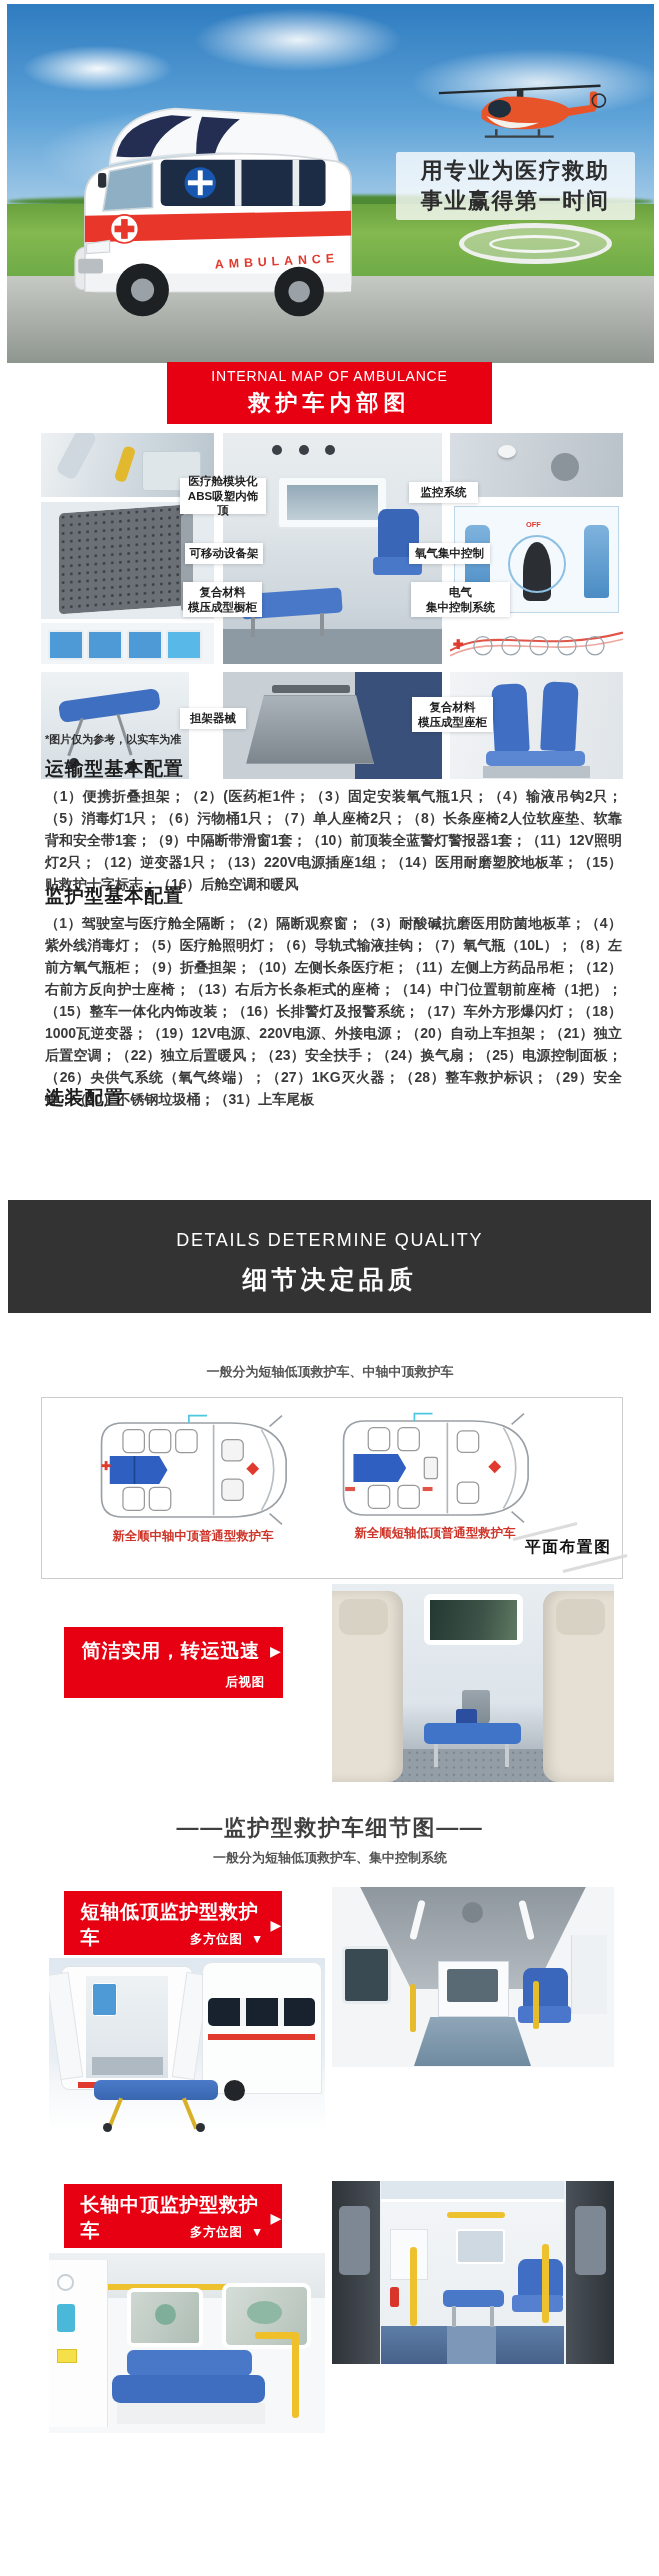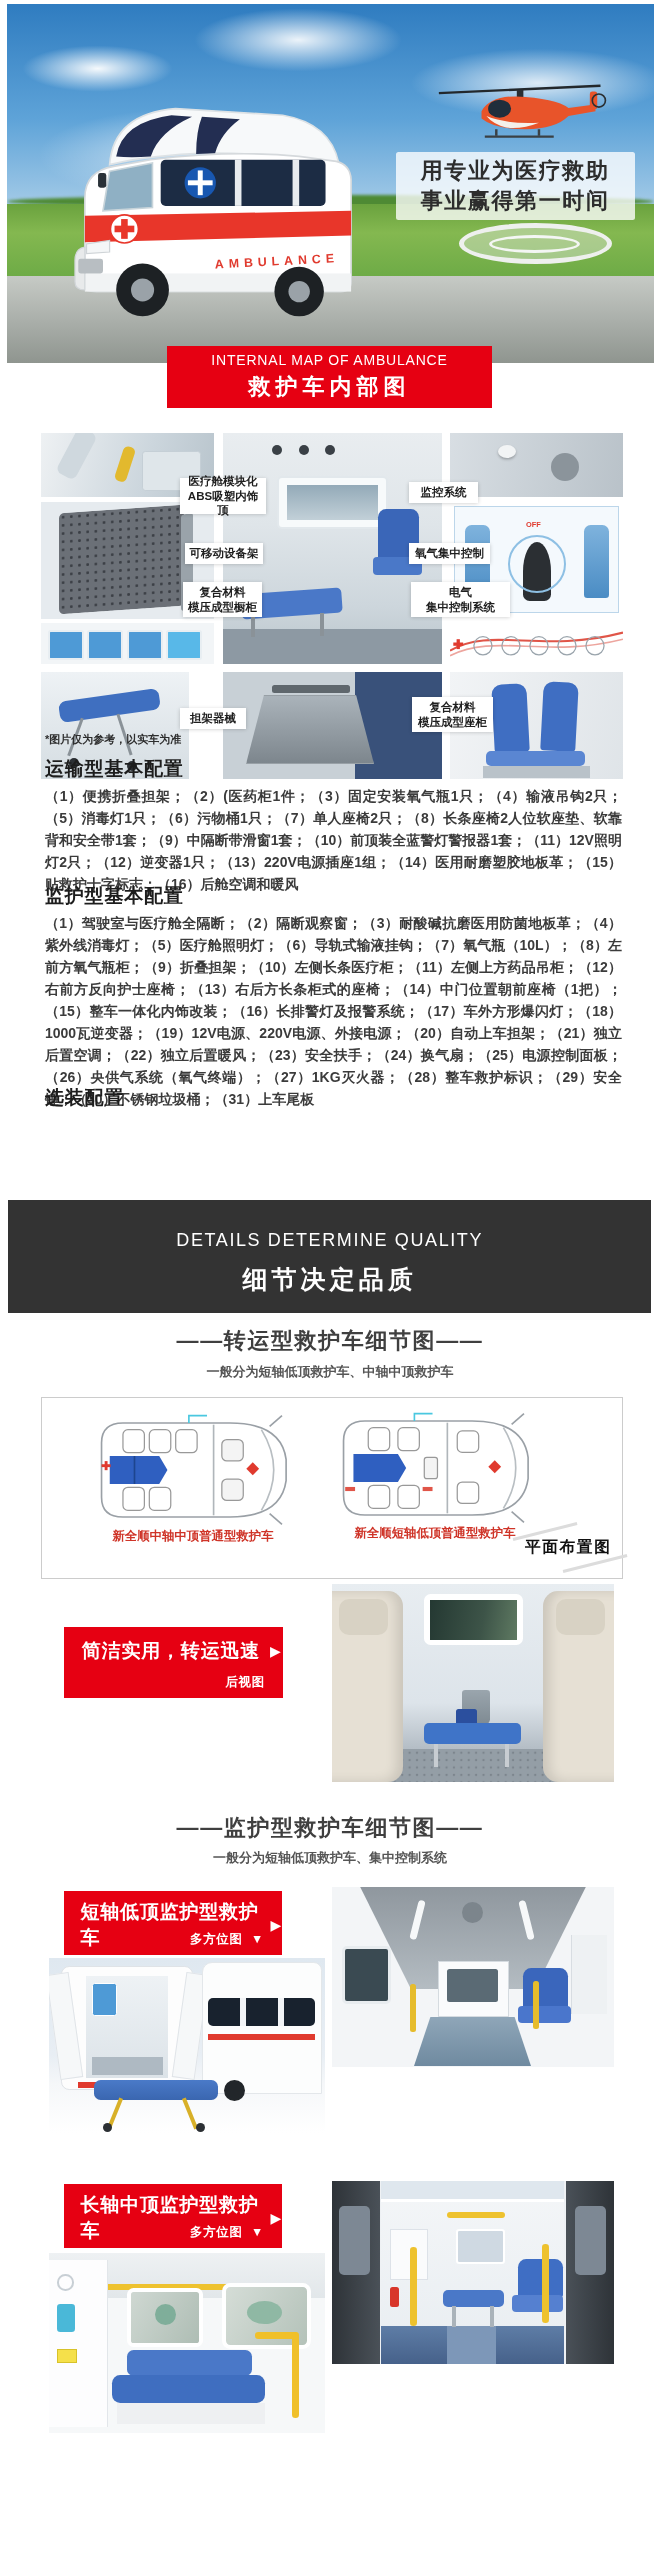--- a/index.html
+++ b/index.html
@@ -18,21 +18,21 @@
   .treeline { position:absolute; left:0; top:191px; width:647px; height:13px; background:#4e8a34; border-radius:50%; filter:blur(1.6px); }
   .grass { position:absolute; left:0; top:200px; width:647px; height:82px; background:linear-gradient(180deg,#6aa23e 0%,#84b850 35%,#69a844 100%); }
   .road { position:absolute; left:0; top:272px; width:647px; height:87px; background:linear-gradient(180deg,#c6cac5 0%,#a8ada8 55%,#8f958f 100%); }
   .helipad { position:absolute; left:452px; top:219px; width:153px; height:41px; border:5.8px solid #eef0ee; border-radius:50%; background:rgba(235,238,235,.4); }
   .helipad-inner { position:absolute; left:25px; top:6.6px; width:91px; height:18px; border:3.3px solid #f4f6f4; border-radius:50%; }
   .slogan-box { position:absolute; left:389px; top:148px; width:239px; height:68px; background:rgba(255,255,255,.78); border-radius:2.5px;
       display:flex; flex-direction:column; justify-content:center; align-items:center; }
   .slogan-box div { font-size:22px; font-weight:900; color:#2d2d2d; letter-spacing:1.6px; line-height:30.5px; }
 
   
-  .red-banner { position:absolute; left:167px; top:346px; width:325px; height:62px; background:var(--red,#e60012);
+  .red-banner { position:absolute; left:167px; top:362px; width:325px; height:62px; background:var(--red,#e60012);
       display:flex; flex-direction:column; align-items:center; justify-content:center; color:#fff; z-index:5; }
   .red-banner .en { font-size:14px; letter-spacing:0.8px; }
   .red-banner .zh { font-size:22px; font-weight:800; letter-spacing:5px; margin-top:3.3px; }
 
   
   .ph { position:absolute; overflow:hidden; background:#e8ecef; }
   .map-label { position:absolute; background:#fff; color:#1f1f1f; font-weight:700; font-size:11.5px; text-align:center;
       box-shadow:0 0.8px 4.1px rgba(0,0,0,.22); display:flex; flex-direction:column; justify-content:center; line-height:1.3; z-index:6; padding:0.8px 3.3px; }
 
   
@@ -243,21 +243,20 @@
   <h2 class="cfg-title" style="top:883px;">监护型基本配置</h2>
   <p class="cfg-body" style="top:912px;">（1）驾驶室与医疗舱全隔断；（2）隔断观察窗；（3）耐酸碱抗磨医用防菌地板革；（4）紫外线消毒灯；（5）医疗舱照明灯；（6）导轨式输液挂钩；（7）氧气瓶（10L）；（8）左前方氧气瓶柜；（9）折叠担架；（10）左侧长条医疗柜；（11）左侧上方药品吊柜；（12）右前方反向护士座椅；（13）右后方长条柜式的座椅；（14）中门位置朝前座椅（1把）；（15）整车一体化内饰改装；（16）长排警灯及报警系统；（17）车外方形爆闪灯；（18）1000瓦逆变器；（19）12V电源、220V电源、外接电源；（20）自动上车担架；（21）独立后置空调；（22）独立后置暖风；（23）安全扶手；（24）换气扇；（25）电源控制面板；（26）央供气系统（氧气终端）；（27）1KG灭火器；（28）整车救护标识；（29）安全锤；（30）不锈钢垃圾桶；（31）上车尾板</p>
 
   <h2 class="cfg-title" style="top:1085px;">选装配置</h2>
 
   <div class="dark-banner" style="top:1200px;height:113px;padding-top:30px;">
     <div class="en">DETAILS DETERMINE QUALITY</div>
     <div class="zh">细节决定品质</div>
   </div>
 
-  <div class="detail-title" style="top:1326px;">——转运型救护车细节图——</div>
   <div class="detail-sub" style="top:1363px;">一般分为短轴低顶救护车、中轴中顶救护车</div>
 
   <div class="plan-box">
     <svg class="abs" style="left:48px;top:10px;" width="206" height="124" viewBox="0 0 250 150">
       <path d="M40 18 H170 Q232 18 238 62 V88 Q232 132 170 132 H40 Q14 132 14 108 V42 Q14 18 40 18 Z" fill="#fff" stroke="#9aa0a6" stroke-width="2"></path>
       <path d="M208 26 Q238 75 208 124" fill="none" stroke="#b8bec2" stroke-width="2"></path>
       <line x1="218" y1="22" x2="233" y2="9" stroke="#9aa0a6" stroke-width="2"></line>
       <line x1="218" y1="128" x2="233" y2="141" stroke="#9aa0a6" stroke-width="2"></line>
       <line x1="150" y1="20" x2="150" y2="130" stroke="#b0b6ba" stroke-width="2"></line>
       <rect x="160" y="38" width="26" height="26" rx="6" fill="#f4f4f4" stroke="#999" stroke-width="1.5"></rect>

